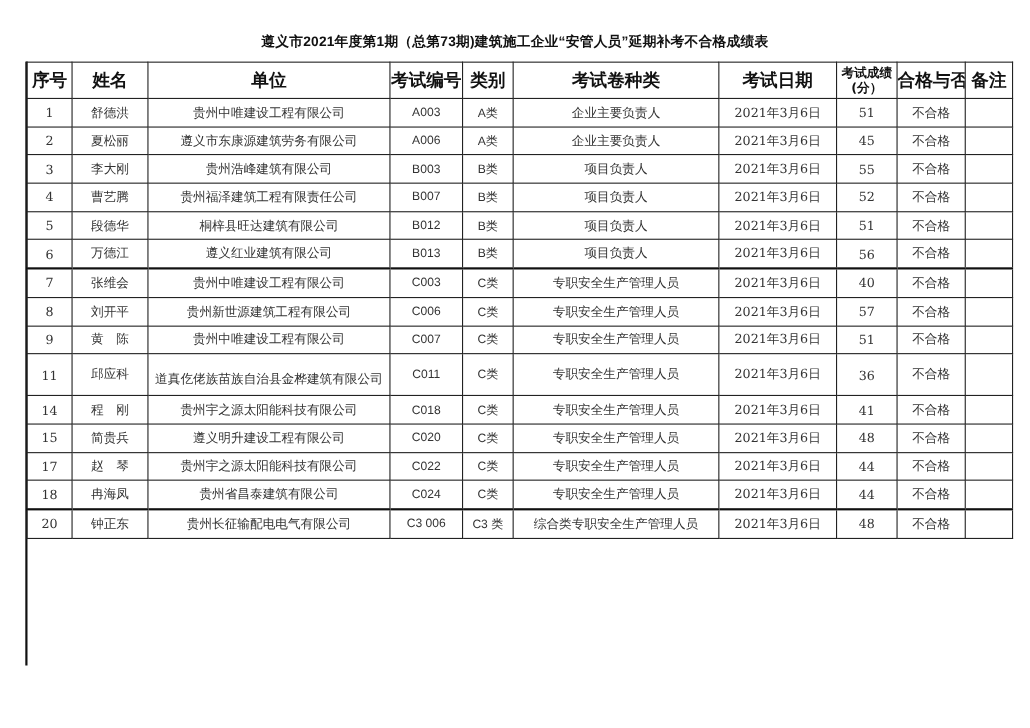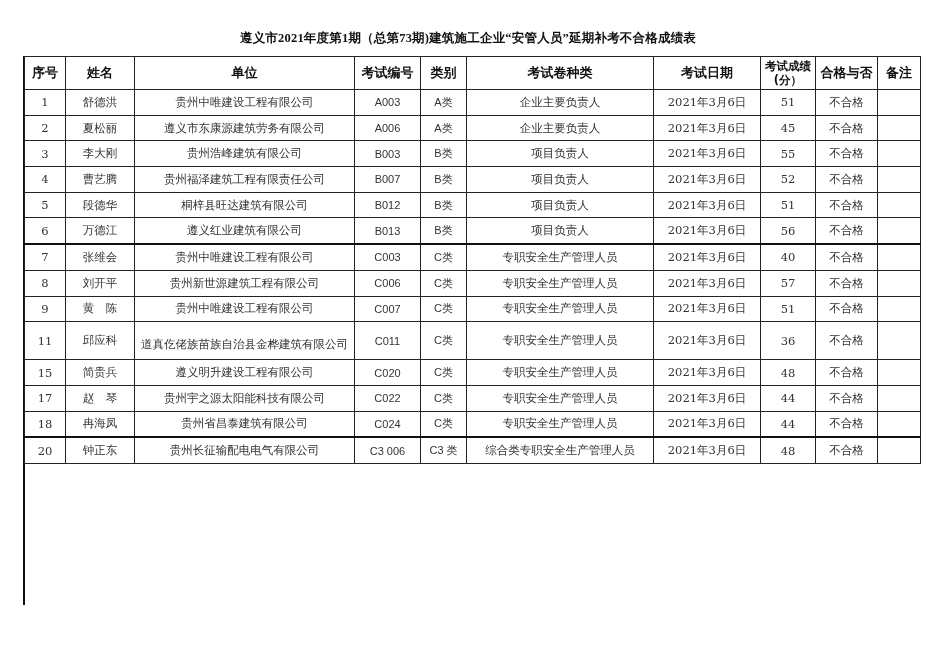--- a/index.html
+++ b/index.html
@@ -1,26 +1,26 @@
 <!DOCTYPE html>
 <html><head>
 <meta charset="utf-8">
 <style>
   html, body { margin: 0; padding: 0; background: #ffffff; }
   body { width: 936px; height: 662px; position: relative; overflow: hidden;
          font-family: "DejaVu Serif", "Liberation Serif", serif; color: #111; }
   .title { position: absolute; left: 0; top: 30px; width: 936px; text-align: center;
-           font-family: Liberation Serif, serif;
+           font-family: Liberation Sans, sans-serif;
            font-weight: bold; font-size: 12.5px; letter-spacing: 0.2px; color: #111; }
   table.grid { position: absolute; left: 24px; top: 56px; border-collapse: collapse;
                table-layout: fixed; width: 896px; }
   table.grid td, table.grid th { border: 1px solid #222; text-align: center; vertical-align: middle;
                padding: 0; overflow: hidden; white-space: nowrap; }
   table.grid th { height: 32px; font-family: "DejaVu Sans", "Liberation Sans", sans-serif;
-               font-weight: bold; font-size: 13px; color: #111; }
+               font-weight: bold; font-size: 16px; color: #111; }
   table.grid th.two { white-space: normal; line-height: 14px; font-size: 11.5px; }
   table.grid td { height: 24.7px; font-size: 11.5px; color: #333; }
   table.grid td.mono { font-family: Liberation Sans, sans-serif; font-size: 11px; }
   table.grid td.wrap { white-space: normal; line-height: 13px; vertical-align: top; padding-top: 16px; height: 21px; }
   table.grid tr.thick-top td { border-top: 2px solid #111; }
   table.grid col.c0 { width: 41px; } table.grid col.c1 { width: 69px; }
   table.grid col.c2 { width: 220px; } table.grid col.c3 { width: 66px; }
   table.grid col.c4 { width: 46px; } table.grid col.c5 { width: 187px; }
   table.grid col.c6 { width: 107px; } table.grid col.c7 { width: 55px; }
   table.grid col.c8 { width: 62px; } table.grid col.c9 { width: 43px; }
@@ -187,20 +187,32 @@
     <td class="mono">C类</td>
     <td>专职安全生产管理人员</td>
     <td>2021年3月6日</td>
     <td>36</td>
     <td>不合格</td>
     <td></td>
   </tr>
 
 
 
+  <tr>
+    <td>14</td>
+    <td>程　刚</td>
+    <td>贵州宇之源太阳能科技有限公司</td>
+    <td class="mono">C018</td>
+    <td class="mono">C类</td>
+    <td>专职安全生产管理人员</td>
+    <td>2021年3月6日</td>
+    <td>41</td>
+    <td>不合格</td>
+    <td></td>
+  </tr>
 
   <tr>
     <td>15</td>
     <td>简贵兵</td>
     <td>遵义明升建设工程有限公司</td>
     <td class="mono">C020</td>
     <td class="mono">C类</td>
     <td>专职安全生产管理人员</td>
     <td>2021年3月6日</td>
     <td>48</td>

